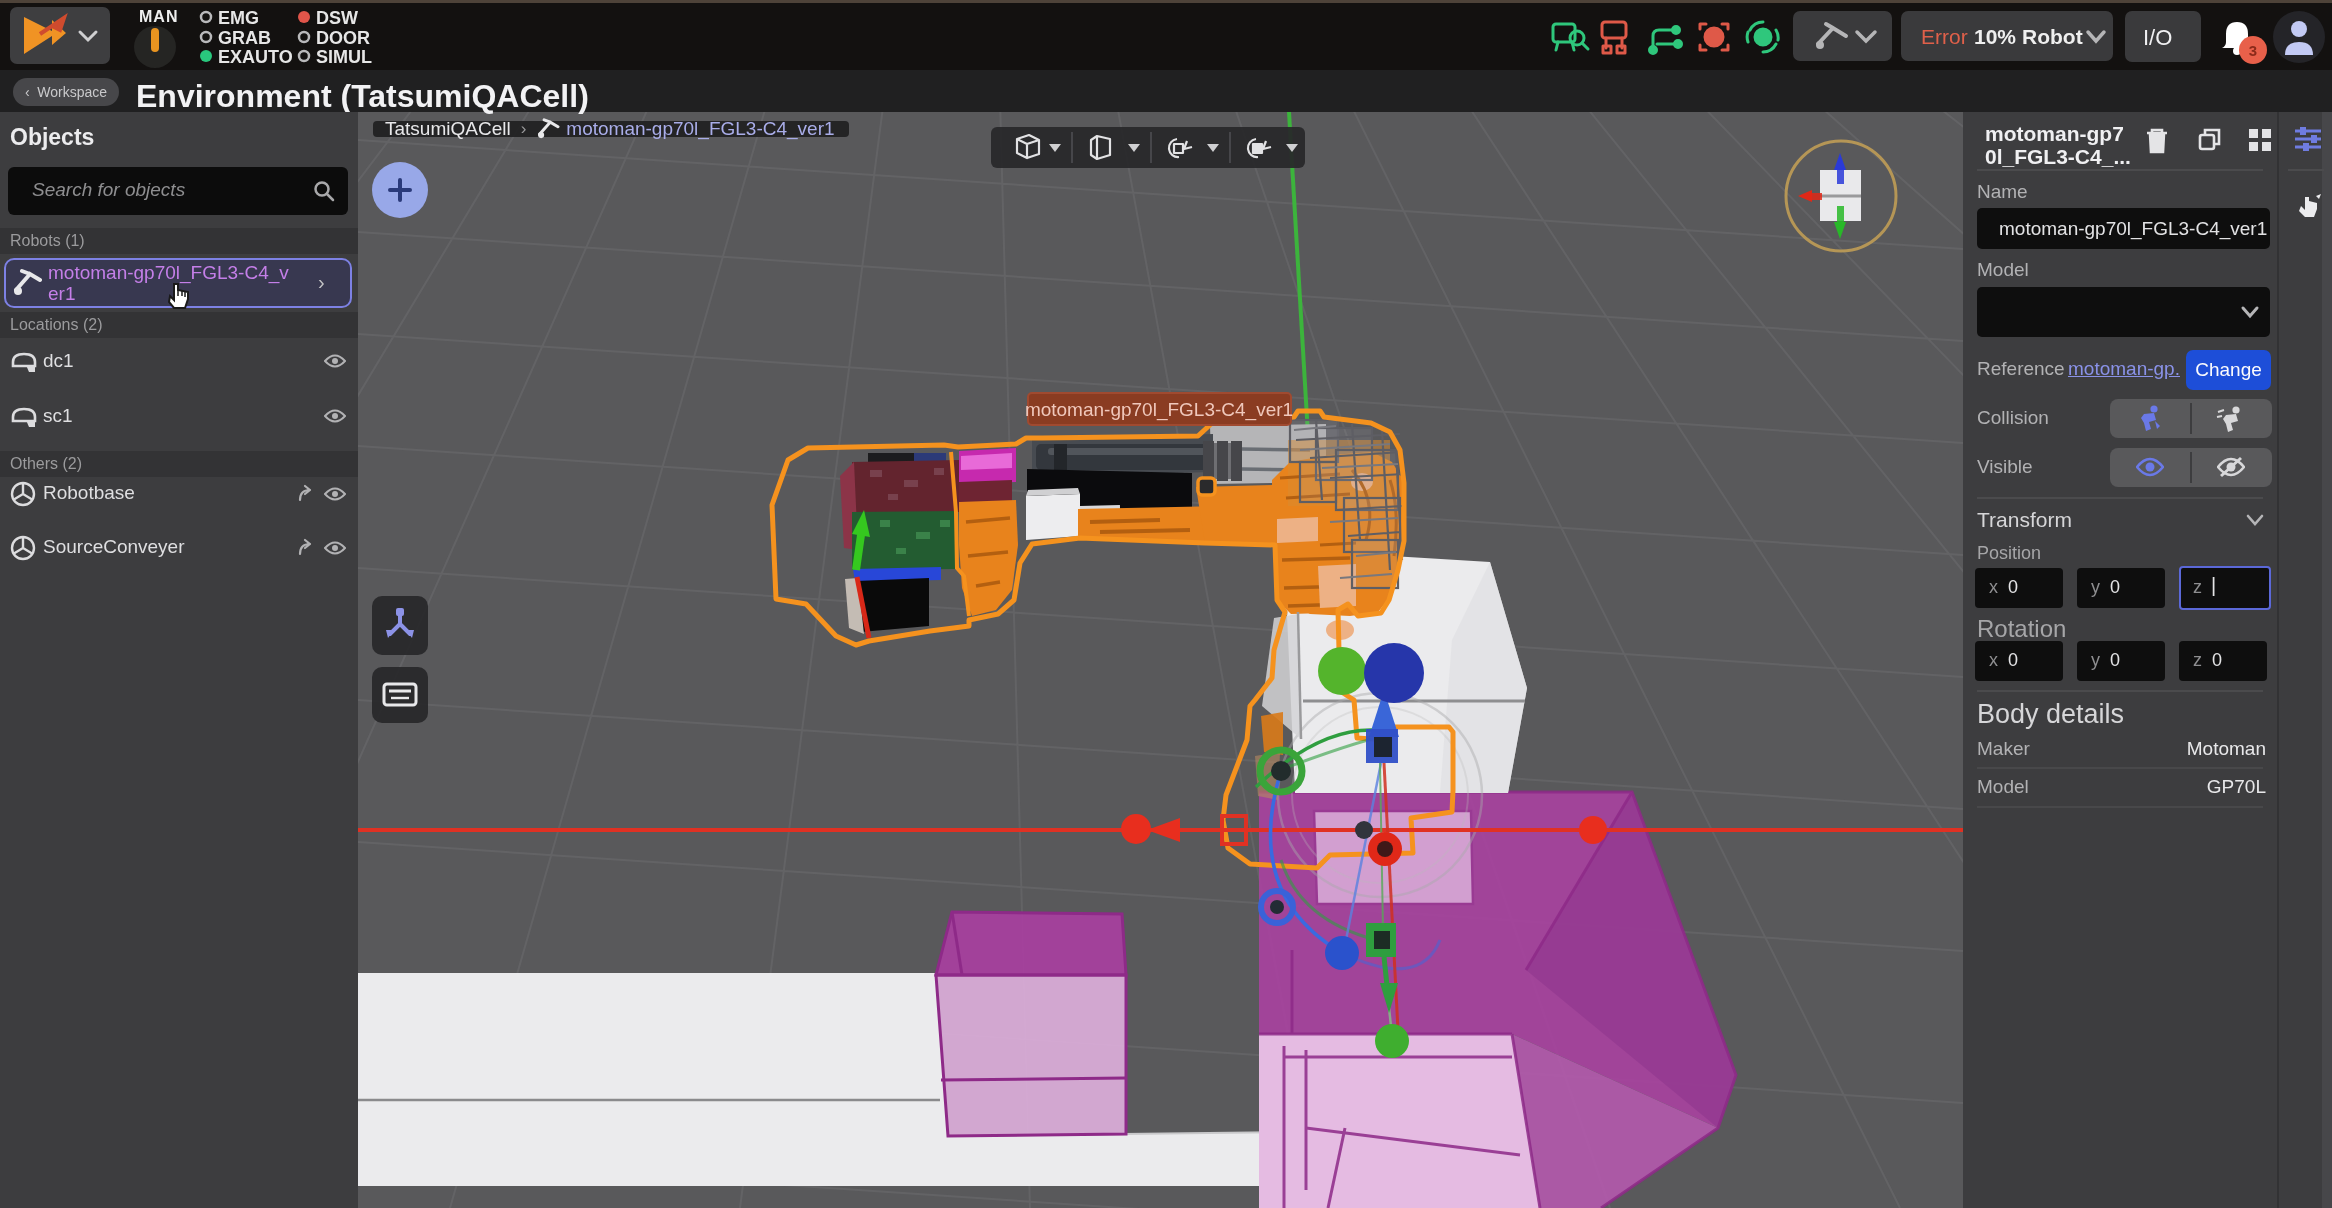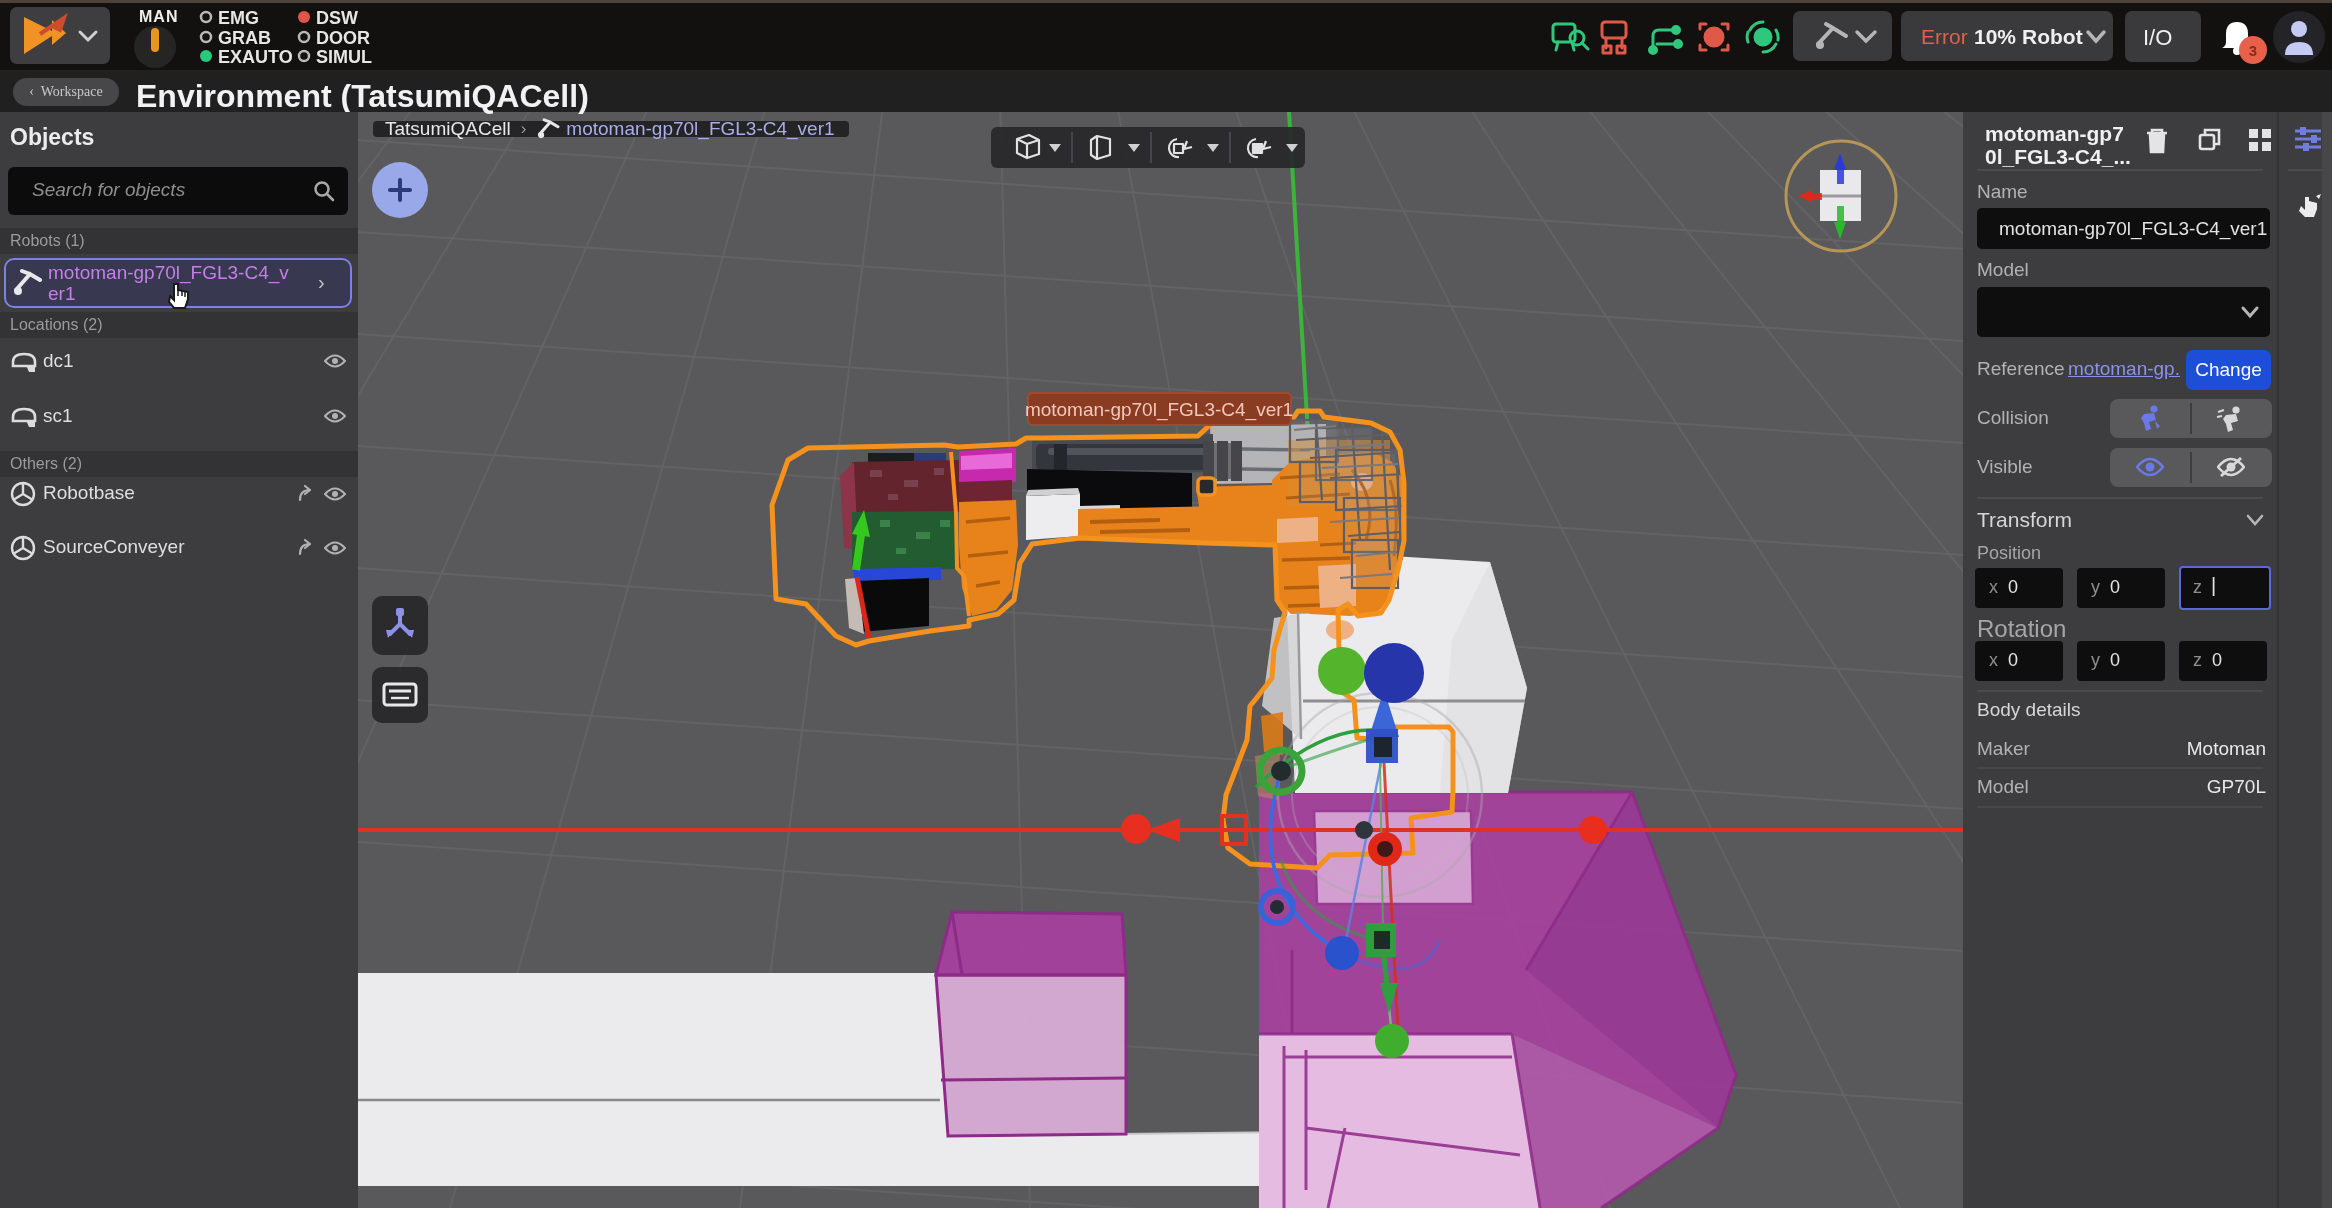--- a/index.html
+++ b/index.html
@@ -358,21 +358,21 @@
   <circle cx="2237" cy="51" r="4" fill="#ffffff"></circle>
   <circle cx="2253" cy="50" r="14" fill="#e8604a"></circle>
   <text x="2253" y="56" fill="#8a2a1a" font-size="15" font-weight="bold" text-anchor="middle">3</text>
 
   <circle cx="2299" cy="37" r="26" fill="#242428"></circle>
   <circle cx="2299" cy="29" r="8" fill="#c3caf4"></circle>
   <path d="M2285 55 q0 -13 14 -13 q14 0 14 13 Z" fill="#c3caf4"></path>
 </svg>
 
 <div id="bar2" class="abs"></div>
-<div class="abs" style="left:13px;top:78px;width:106px;height:28px;background:#47474a;border-radius:14px;color:#c9c9cb;font-size:14px;line-height:28px;text-align:center;font-family:Liberation Serif, serif;">‹&nbsp; Workspace</div>
+<div class="abs" style="left:13px;top:78px;width:106px;height:28px;background:#47474a;border-radius:14px;color:#c9c9cb;font-size:14px;line-height:28px;text-align:center;">‹&nbsp; Workspace</div>
 <div class="abs" style="left:136px;top:78px;color:#f2f2f4;font-size:32px;font-weight:bold;text-align:center;">Environment (TatsumiQACell)</div>
 <div id="lpanel" class="abs"></div>
 <div class="abs" style="left:10px;top:124px;color:#ececee;font-size:23px;font-weight:bold;">Objects</div>
 <div class="abs" style="left:8px;top:167px;width:340px;height:48px;background:#0c0c0c;border-radius:6px;">
   <span style="position:absolute;left:24px;top:12px;color:#8e8e90;font-size:19px;font-style:italic;">Search for objects</span>
   <svg style="position:absolute;right:12px;top:12px" width="24" height="24" viewBox="0 0 24 24">
     <circle cx="10" cy="10" r="6.5" fill="none" stroke="#a8a8aa" stroke-width="2.5"></circle>
     <path d="M15 15 L21 21" stroke="#a8a8aa" stroke-width="2.5" stroke-linecap="round"></path>
   </svg>
 </div>
@@ -544,19 +544,19 @@
 <div class="abs" style="left:2077px;top:641px;width:88px;height:40px;background:#0e0e0e;border-radius:4px;">
     <span style="position:absolute;left:14px;top:9px;color:#8e8e90;font-size:18px;">y</span>
     <span style="position:absolute;left:33px;top:9px;color:#e4e4e6;font-size:18px;">0</span>
   </div>
 <div class="abs" style="left:2179px;top:641px;width:88px;height:40px;background:#0e0e0e;border-radius:4px;">
     <span style="position:absolute;left:14px;top:9px;color:#8e8e90;font-size:18px;">z</span>
     <span style="position:absolute;left:33px;top:9px;color:#e4e4e6;font-size:18px;">0</span>
   </div>
 <div class="abs" style="left:1977px;top:690px;width:286px;height:2px;background:#4b4b4d;"></div>
 
-<div class="abs" style="left:1977px;top:699px;color:#d6d6d8;font-size:19px;">Body details</div>
+<div class="abs" style="left:1977px;top:699px;color:#d6d6d8;font-size:27px;">Body details</div>
 <div class="lbl" style="left:1977px;top:738px;">Maker</div>
 <div class="abs" style="left:2086px;top:738px;width:180px;text-align:right;color:#e8e8ea;font-size:19px;">Motoman</div>
 <div class="abs" style="left:1977px;top:767px;width:286px;height:2px;background:#48484a;"></div>
 <div class="lbl" style="left:1977px;top:776px;">Model</div>
 <div class="abs" style="left:2086px;top:776px;width:180px;text-align:right;color:#e8e8ea;font-size:19px;">GP70L</div>
 <div class="abs" style="left:1977px;top:806px;width:286px;height:2px;background:#48484a;"></div>
 
 </body></html>

